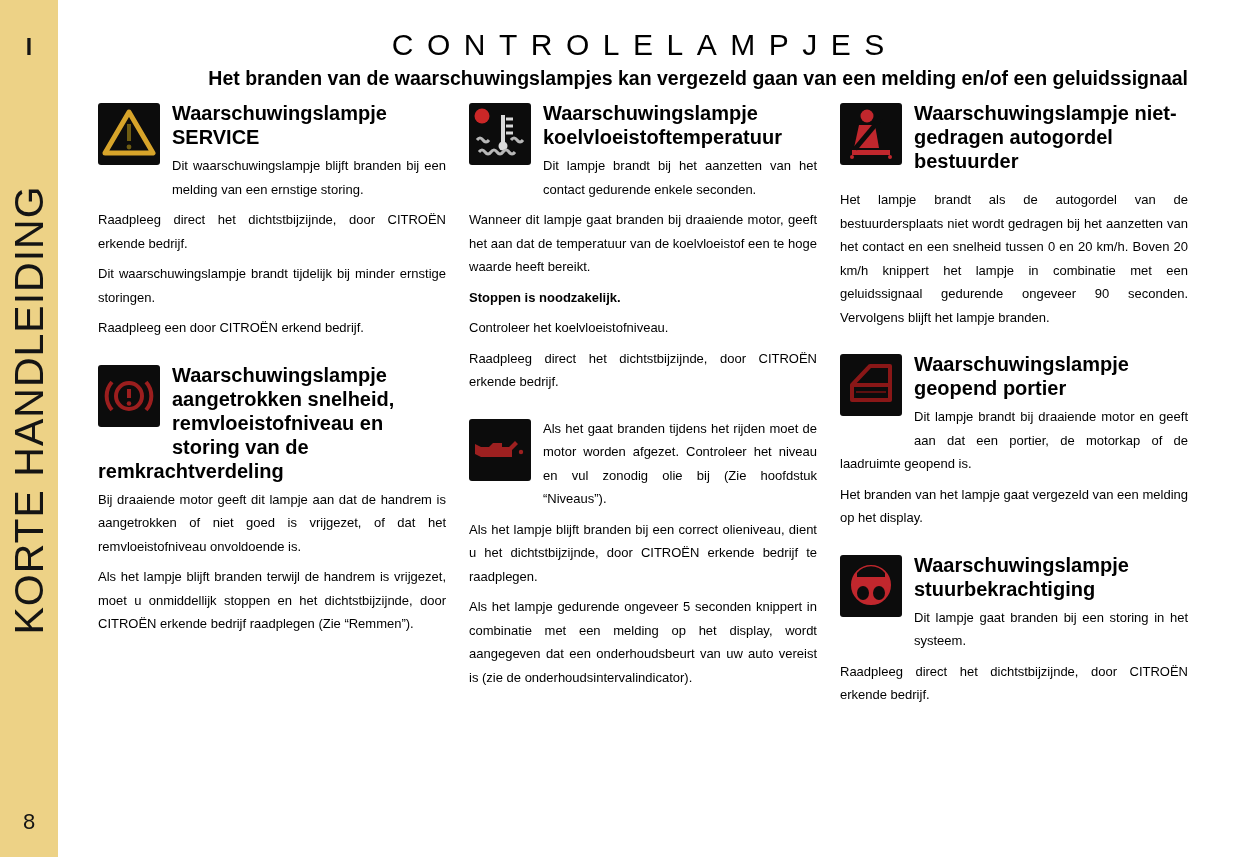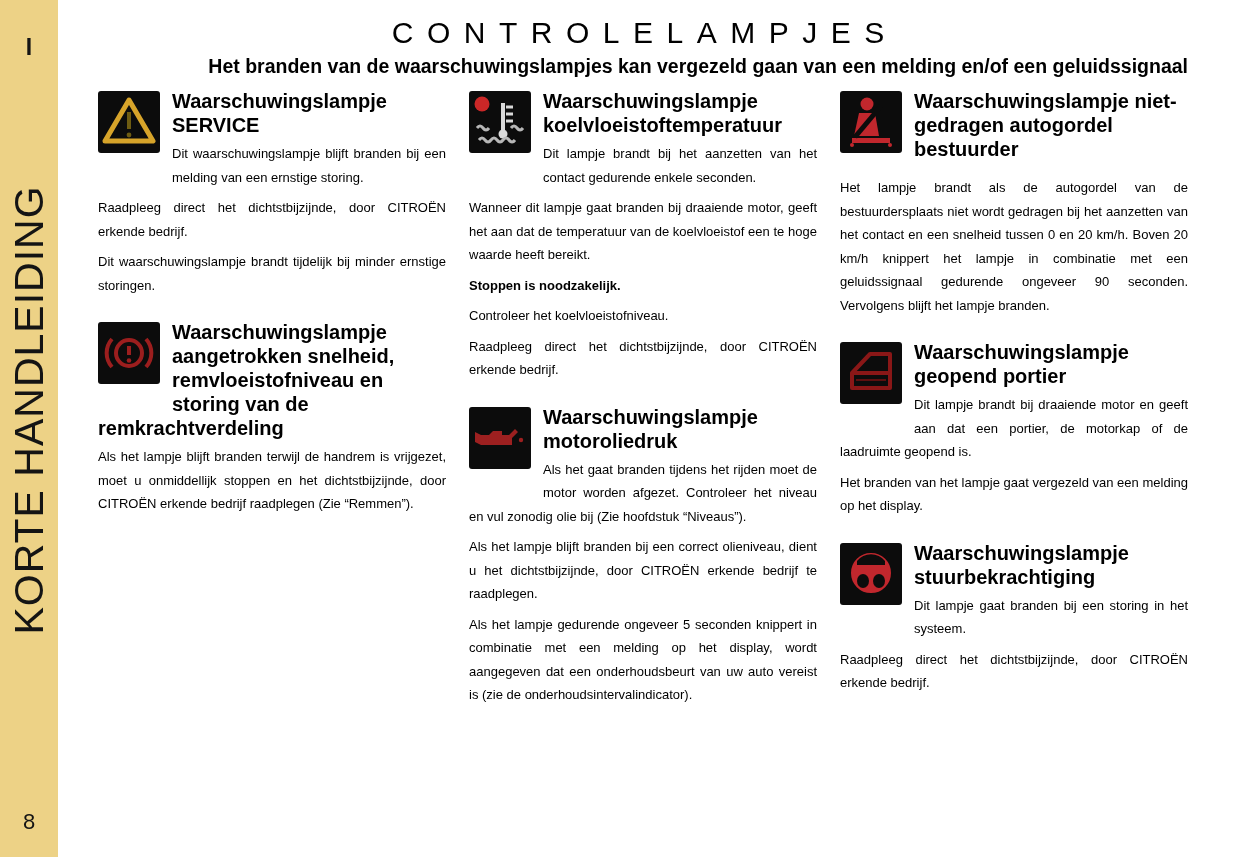--- a/index.html
+++ b/index.html
@@ -32,21 +32,21 @@
     transform:translate(-50%,-50%) rotate(-90deg);
     white-space:nowrap;font-size:41px;letter-spacing:1px;color:#141414;
   }
   .page-number{
     position:absolute;bottom:22px;left:0;width:58px;text-align:center;
     font-size:22px;color:#141414;
   }
   
   .main{position:absolute;left:88px;top:0;width:1100px;}
   .page-title{
-    margin:16px 0 0 0;text-align:center;
+    margin:28px 0 0 0;text-align:center;
     font-size:30px;font-weight:normal;letter-spacing:0.45em;text-indent:0.45em;
   }
   .page-subtitle{
     margin:5px 0 0 0;text-align:right;
     font-size:19.5px;font-weight:bold;
   }
   .columns{display:flex;gap:13px;margin-top:11px;}
   .col{width:358px;}
   section{clear:both;margin:0 0 16px 10px;}
   section::after{content:"";display:block;clear:both;}
@@ -89,33 +89,35 @@
             <svg viewBox="0 0 62 62" width="62" height="62">
               <path d="M31 9 L55 50 L7 50 Z" fill="none" stroke="#d7a42a" stroke-width="5" stroke-linejoin="round"></path>
               <line x1="31" y1="21" x2="31" y2="38" stroke="#6e5c12" stroke-width="4"></line>
               <circle cx="31" cy="44" r="2.4" fill="#6e5c12"></circle>
             </svg>
           </div>
           <h3 class="section-title">Waarschuwingslampje SERVICE</h3>
           <p class="body-text">Dit waarschuwingslampje blijft branden bij een melding van een ernstige storing.</p>
           <p class="body-text">Raadpleeg direct het dichtstbijzijnde, door CITROËN erkende bedrijf.</p>
           <p class="body-text">Dit waarschuwingslampje brandt tijdelijk bij minder ernstige storingen.</p>
+          <p class="body-text">Raadpleeg een door CITROËN erkend bedrijf.</p>
         </section>
 
         <section>
           <div class="icon-box">
             <svg viewBox="0 0 62 62" width="62" height="62">
               <circle cx="31" cy="31" r="13" fill="none" stroke="#9c1e1e" stroke-width="4"></circle>
               <line x1="31" y1="24" x2="31" y2="33" stroke="#9c1e1e" stroke-width="4"></line>
               <circle cx="31" cy="38.5" r="2.3" fill="#9c1e1e"></circle>
               <path d="M14 17 A21 21 0 0 0 14 45" fill="none" stroke="#9c1e1e" stroke-width="4"></path>
               <path d="M48 17 A21 21 0 0 1 48 45" fill="none" stroke="#9c1e1e" stroke-width="4"></path>
             </svg>
           </div>
           <h3 class="section-title">Waarschuwingslampje aangetrokken snelheid, remvloeistofniveau en storing van de remkrachtverdeling</h3>
+          <p class="body-text">Bij draaiende motor geeft dit lampje aan dat de handrem is aangetrokken of niet goed is vrijgezet, of dat het remvloeistofniveau onvoldoende is.</p>
           <p class="body-text">Als het lampje blijft branden terwijl de handrem is vrijgezet, moet u onmiddellijk stoppen en het dichtstbijzijnde, door CITROËN erkende bedrijf raadplegen (Zie “Remmen”).</p>
         </section>
 
       </div>
 
       <div class="col">
 
         <section>
           <div class="icon-box">
             <svg viewBox="0 0 62 62" width="62" height="62">
@@ -139,21 +141,20 @@
         </section>
 
         <section>
           <div class="icon-box">
             <svg viewBox="0 0 62 62" width="62" height="62">
               <path d="M12 28 L20 28 L24 24 L33 24 L33 28 L40 28 L46 22 L49 25 L43 31 L43 38 L12 38 Z" fill="#9d2020"></path>
               <path d="M12 28 L6 25 L6 35 L12 38 Z" fill="#9d2020"></path>
               <circle cx="52" cy="33" r="2.2" fill="#9d2020"></circle>
             </svg>
           </div>
-          <h3 class="section-title">Waarschuwingslampje motoroliedruk</h3>
           <p class="body-text">Als het gaat branden tijdens het rijden moet de motor worden afgezet. Controleer het niveau en vul zonodig olie bij (Zie hoofdstuk “Niveaus”).</p>
           <p class="body-text">Als het lampje blijft branden bij een correct olieniveau, dient u het dichtstbijzijnde, door CITROËN erkende bedrijf te raadplegen.</p>
           <p class="body-text">Als het lampje gedurende ongeveer 5 seconden knippert in combinatie met een melding op het display, wordt aangegeven dat een onderhoudsbeurt van uw auto vereist is (zie de onderhoudsintervalindicator).</p>
         </section>
 
       </div>
 
       <div class="col">
 
         <section>

